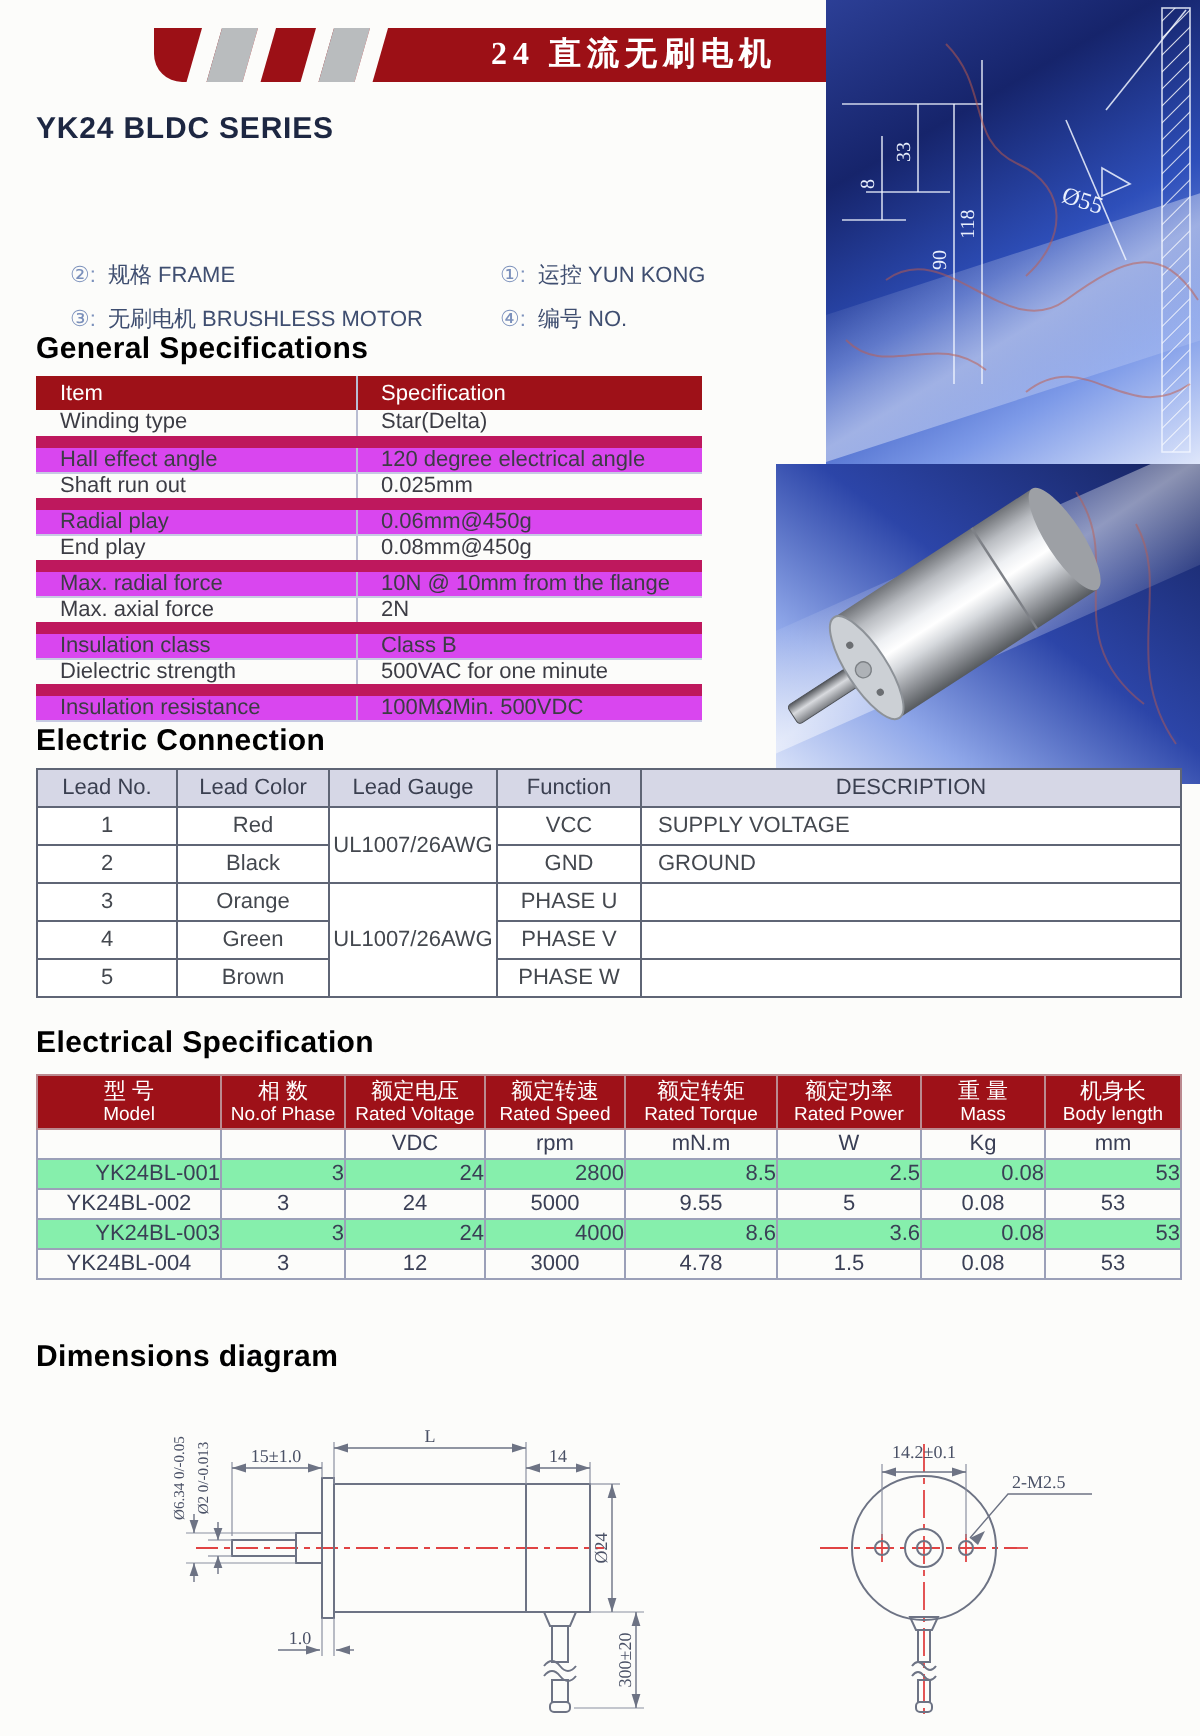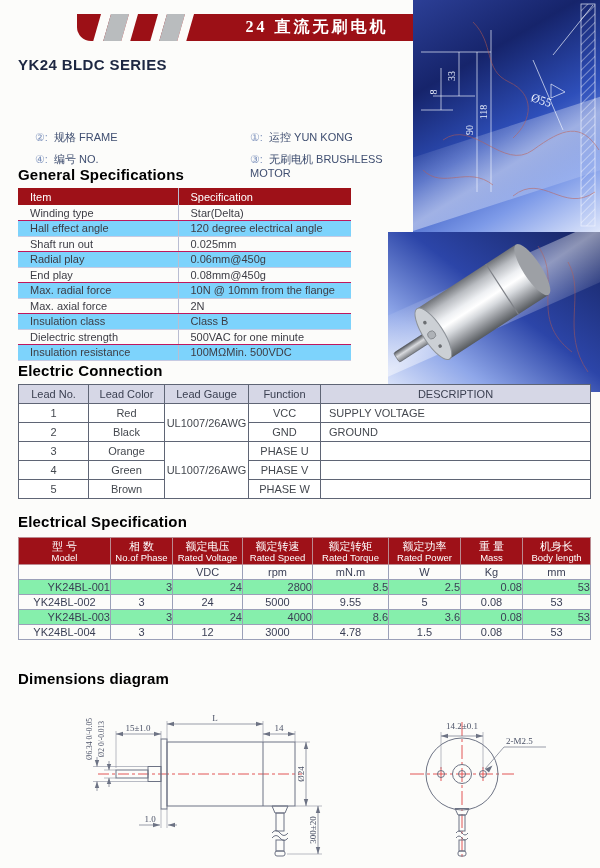--- a/index.html
+++ b/index.html
@@ -44,23 +44,23 @@
 
   .section-heading { position:absolute; left:18px; font-size:15px; font-weight:bold;
     color:#000000; letter-spacing:.2px; }
 
   
   table { border-collapse:collapse; table-layout:fixed; }
   .gs-table { position:absolute; left:18px; top:188px; width:333px; font-size:11px; }
   .gs-table th { background:#9e1118; color:#fff; font-weight:normal; text-align:left;
     height:17px; padding:0 0 0 12px; }
   .gs-table td { height:15.5px; padding:0 0 0 12px; color:#3c3c44;
-    border-bottom:1px solid #be185d; }
+    border-bottom:6px solid #be185d; }
   .gs-table td + td, .gs-table th + th { border-left:1px solid #b9bdd2; }
-  .gs-table tr.alt td { background:#7dd3fc; border-bottom:1px solid #c7cae2; }
+  .gs-table tr.alt td { background:#d946ef; border-bottom:1px solid #c7cae2; }
 
   
   .ec-table { position:absolute; left:18px; top:384px; width:572px; font-size:11px;
     background:#fff; }
   .ec-table th { background:#d6d7e6; color:#3a3f50; font-weight:normal; height:19px; }
   .ec-table td { height:19px; text-align:center; color:#44484f; }
   .ec-table th, .ec-table td { border:1px solid #5f6575; }
   .ec-table td.desc { text-align:left; padding-left:8px; }
 
   
@@ -189,28 +189,28 @@
       <span class="num">②:</span>
       <span>规格</span>
       <span>FRAME</span>
     </div>
     <div>
       <span class="num">①:</span>
       <span>运控</span>
       <span>YUN KONG</span>
     </div>
     <div>
+      <span class="num">③:</span>
+      <span>无刷电机</span>
+      <span>BRUSHLESS MOTOR</span>
+    </div>
+    <div>
       <span class="num">④:</span>
       <span>编号</span>
       <span>NO.</span>
-    </div>
-    <div>
-      <span class="num">③:</span>
-      <span>无刷电机</span>
-      <span>BRUSHLESS MOTOR</span>
     </div>
   </div>
 
   <div class="section-heading" style="top:166px">General Specifications</div>
   <table class="gs-table">
     <colgroup>
         <col style="width:160px">
         <col style="width:173px">
       </colgroup>
     <thead>

